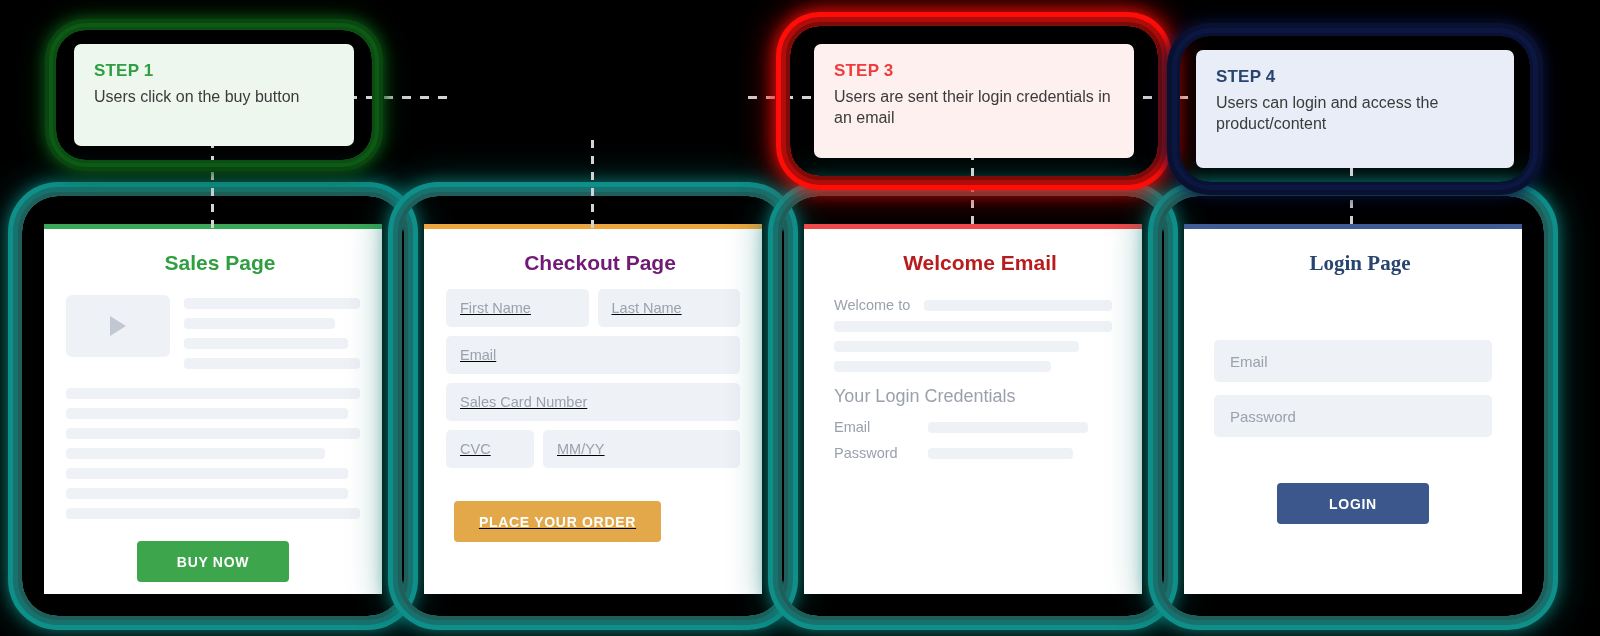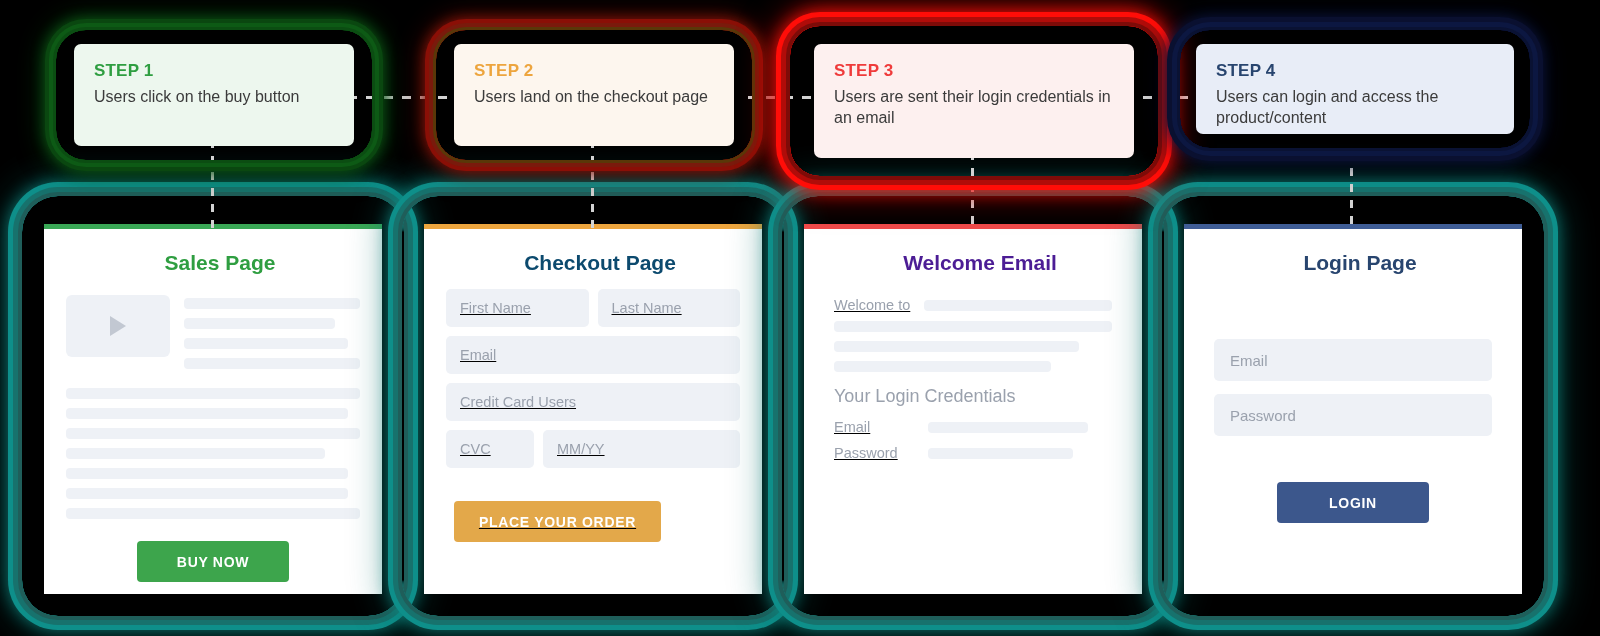--- a/index.html
+++ b/index.html
@@ -120,21 +120,21 @@
   
   .field {
     background:#eef1f6; border-radius:5px; height:38px;
     display:flex; align-items:center; padding:0 14px;
     color:#9aa1ad; font-size:14.5px; margin-bottom:9px;
   }
   .row2 { display:flex; gap:9px; }
   .row2 > .field { flex:1; margin-bottom:9px; }
 
   
-  .we-row { display:flex; align-items:center; gap:14px; margin-bottom:8px;text-decoration:underline; }
+  .we-row { display:flex; align-items:center; gap:14px; margin-bottom:8px; }
   .we-label { color:#9aa1ad; font-size:14.5px; white-space:nowrap; }
   .we-sub { color:#9aa1ad; font-size:18px; margin:14px 0 12px 0; }
 
   
   .lg-field {
     background:#eef1f6; border-radius:5px; height:42px;
     display:flex; align-items:center; padding:0 16px;
     color:#9aa1ad; font-size:15px; margin-bottom:13px;
   }
 </style>
@@ -153,37 +153,30 @@
   <div class="vconn" style="left:1350px; top:152px; height:80px;"></div>
 
   <div class="step-wrap" style="left:56px; top:30px; width:316px; height:130px;">
     <div class="glow g1"></div>
     <div class="step-box b1">
       <div class="step-label t1">STEP 1</div>
       <div class="step-desc">Users click on the buy button</div>
     </div>
   </div>
 
-  <div class="step-wrap" style="left:436px; top:30px; width:316px; height:130px;">
-    <div class="glow g2"></div>
-    <div class="step-box b2">
-      <div class="step-label t2">STEP 2</div>
-      <div class="step-desc">Users land on the checkout page</div>
-    </div>
-  </div>
 
   <div class="step-wrap" style="left:790px; top:26px; width:368px; height:150px;">
     <div class="glow g3"></div>
     <div class="step-box b3" style="left:24px; right:24px; top:18px; bottom:18px;">
       <div class="step-label t3">STEP 3</div>
       <div class="step-desc">Users are sent their login credentials in an email</div>
     </div>
   </div>
 
-  <div class="step-wrap" style="left:1180px; top:30px; width:350px; height:118px;">
+  <div class="step-wrap" style="left:1180px; top:36px; width:350px; height:146px;">
     <div class="glow g4"></div>
     <div class="step-box b4" style="left:16px; right:16px; top:14px; bottom:14px;">
       <div class="step-label t4">STEP 4</div>
       <div class="step-desc">Users can login and access the product/content</div>
     </div>
   </div>
 
   <div class="mock-wrap" style="left:22px; top:196px; width:382px; height:420px;">
     <div class="mock-glow"></div>
     <div class="mock-card">
@@ -212,42 +205,42 @@
         </div>
         <button class="btn" style="background:#3da54c; width:152px; height:41px; margin-top:22px;">BUY NOW</button>
       </div>
     </div>
   </div>
 
   <div class="mock-wrap" style="left:402px; top:196px; width:382px; height:420px;">
     <div class="mock-glow"></div>
     <div class="mock-card">
       <div class="accent" style="background:#eda53e;"></div>
-      <div class="mock-title" style="color:#0c4a6e;">Checkout Page</div>
+      <div class="mock-title" style="color:#701a75;">Checkout Page</div>
       <div class="mock-body" style="margin-top:14px;text-decoration:underline;">
         <div class="row2">
           <div class="field">First Name</div>
           <div class="field">Last Name</div>
         </div>
         <div class="field">Email</div>
-        <div class="field">Credit Card Users</div>
+        <div class="field">Sales Card Number</div>
         <div class="row2">
           <div class="field" style="flex:0 0 88px;">CVC</div>
           <div class="field">MM/YY</div>
         </div>
         <button class="btn" style="background:#e3a84a; width:207px; height:41px; margin-top:24px;margin-left:8px;">PLACE YOUR ORDER</button>
       </div>
     </div>
   </div>
 
   <div class="mock-wrap" style="left:782px; top:196px; width:382px; height:420px;">
     <div class="mock-glow"></div>
     <div class="mock-card">
       <div class="accent" style="background:#ef4a4a;"></div>
-      <div class="mock-title" style="color:#4c1d95;">Welcome Email</div>
+      <div class="mock-title" style="color:#b91c1c;">Welcome Email</div>
       <div class="mock-body" style="margin-top:22px; padding:0 30px;">
         <div class="we-row">
           <span class="we-label">Welcome to</span>
           <span class="bar" style="flex:1; margin-bottom:0;"></span>
         </div>
         <div class="bar" style="width:100%"></div>
         <div class="bar" style="width:88%"></div>
         <div class="bar" style="width:78%"></div>
         <div class="we-sub">Your Login Credentials</div>
         <div class="we-row">
@@ -259,21 +252,21 @@
           <span class="bar" style="width:145px; margin-bottom:0;"></span>
         </div>
       </div>
     </div>
   </div>
 
   <div class="mock-wrap" style="left:1162px; top:196px; width:382px; height:420px;">
     <div class="mock-glow"></div>
     <div class="mock-card">
       <div class="accent" style="background:#3f5d96;"></div>
-      <div class="mock-title" style="color:#28456f;">Login Page</div>
+      <div class="mock-title" style="color:#28456f;font-family:Liberation Serif, serif;">Login Page</div>
       <div class="mock-body" style="margin-top:64px; padding:0 30px;">
         <div class="lg-field">Email</div>
         <div class="lg-field">Password</div>
         <button class="btn" style="background:#3c578c; width:152px; height:41px; margin-top:46px;">LOGIN</button>
       </div>
     </div>
   </div>
 
 </div>
 

